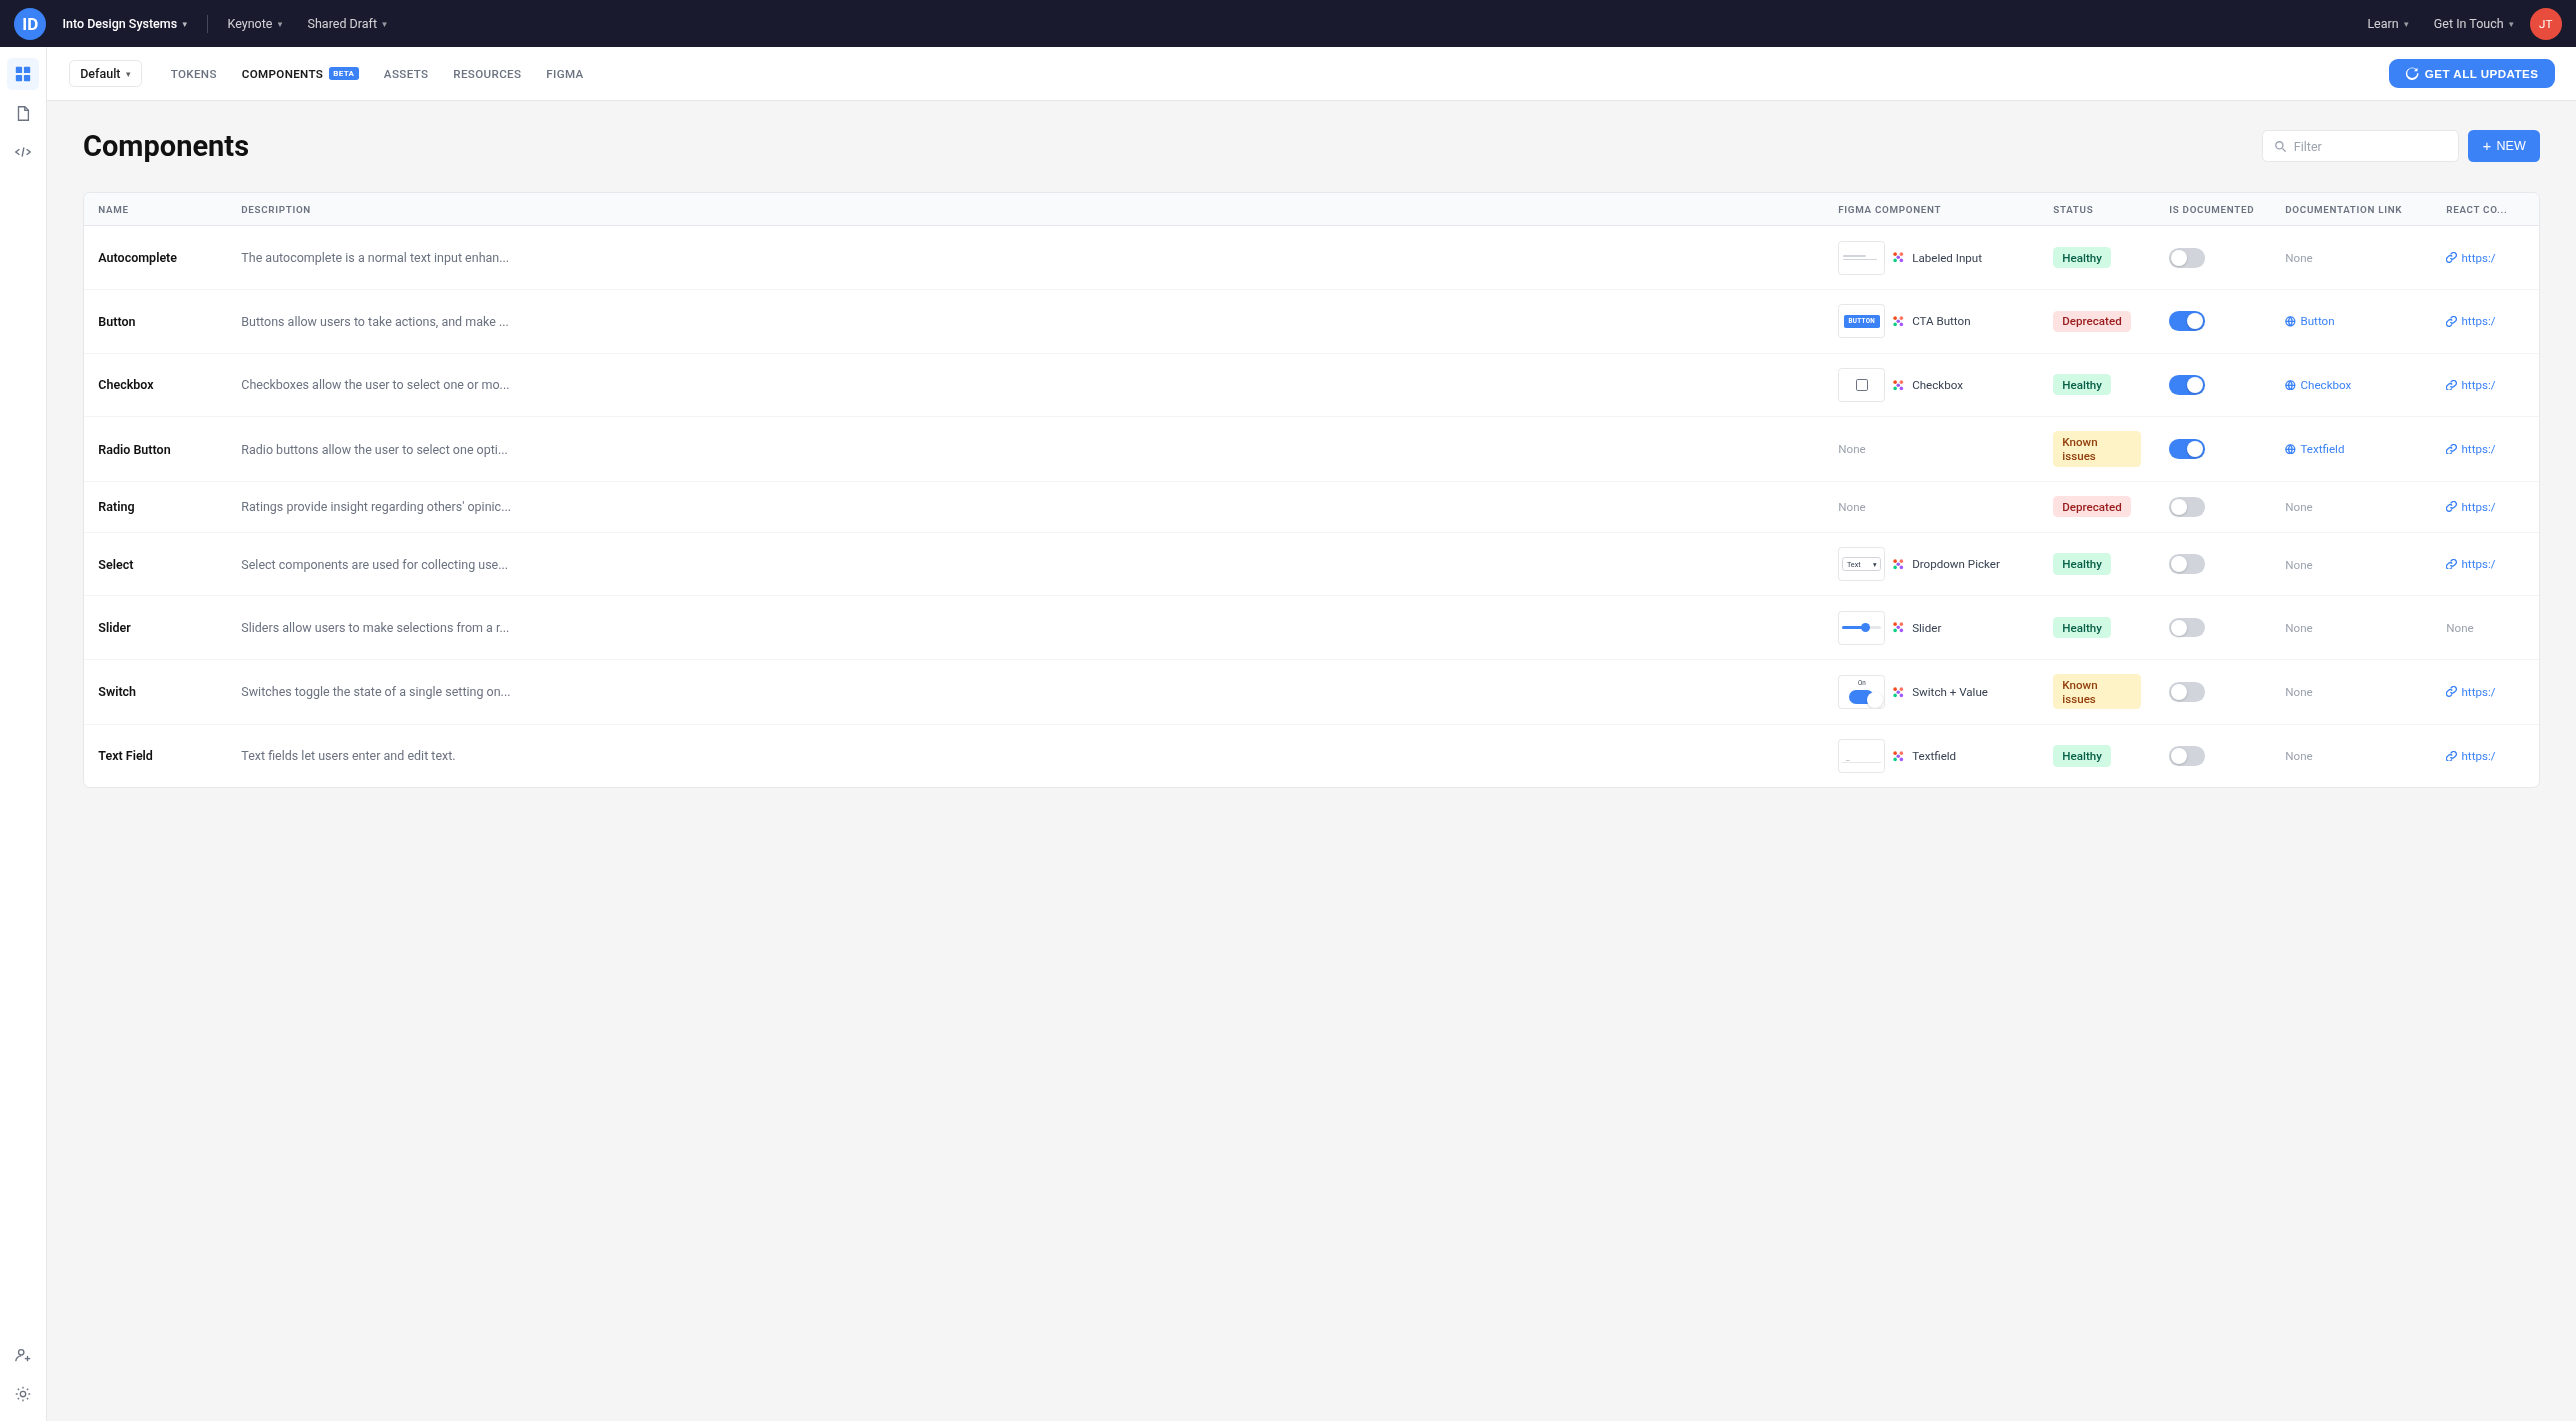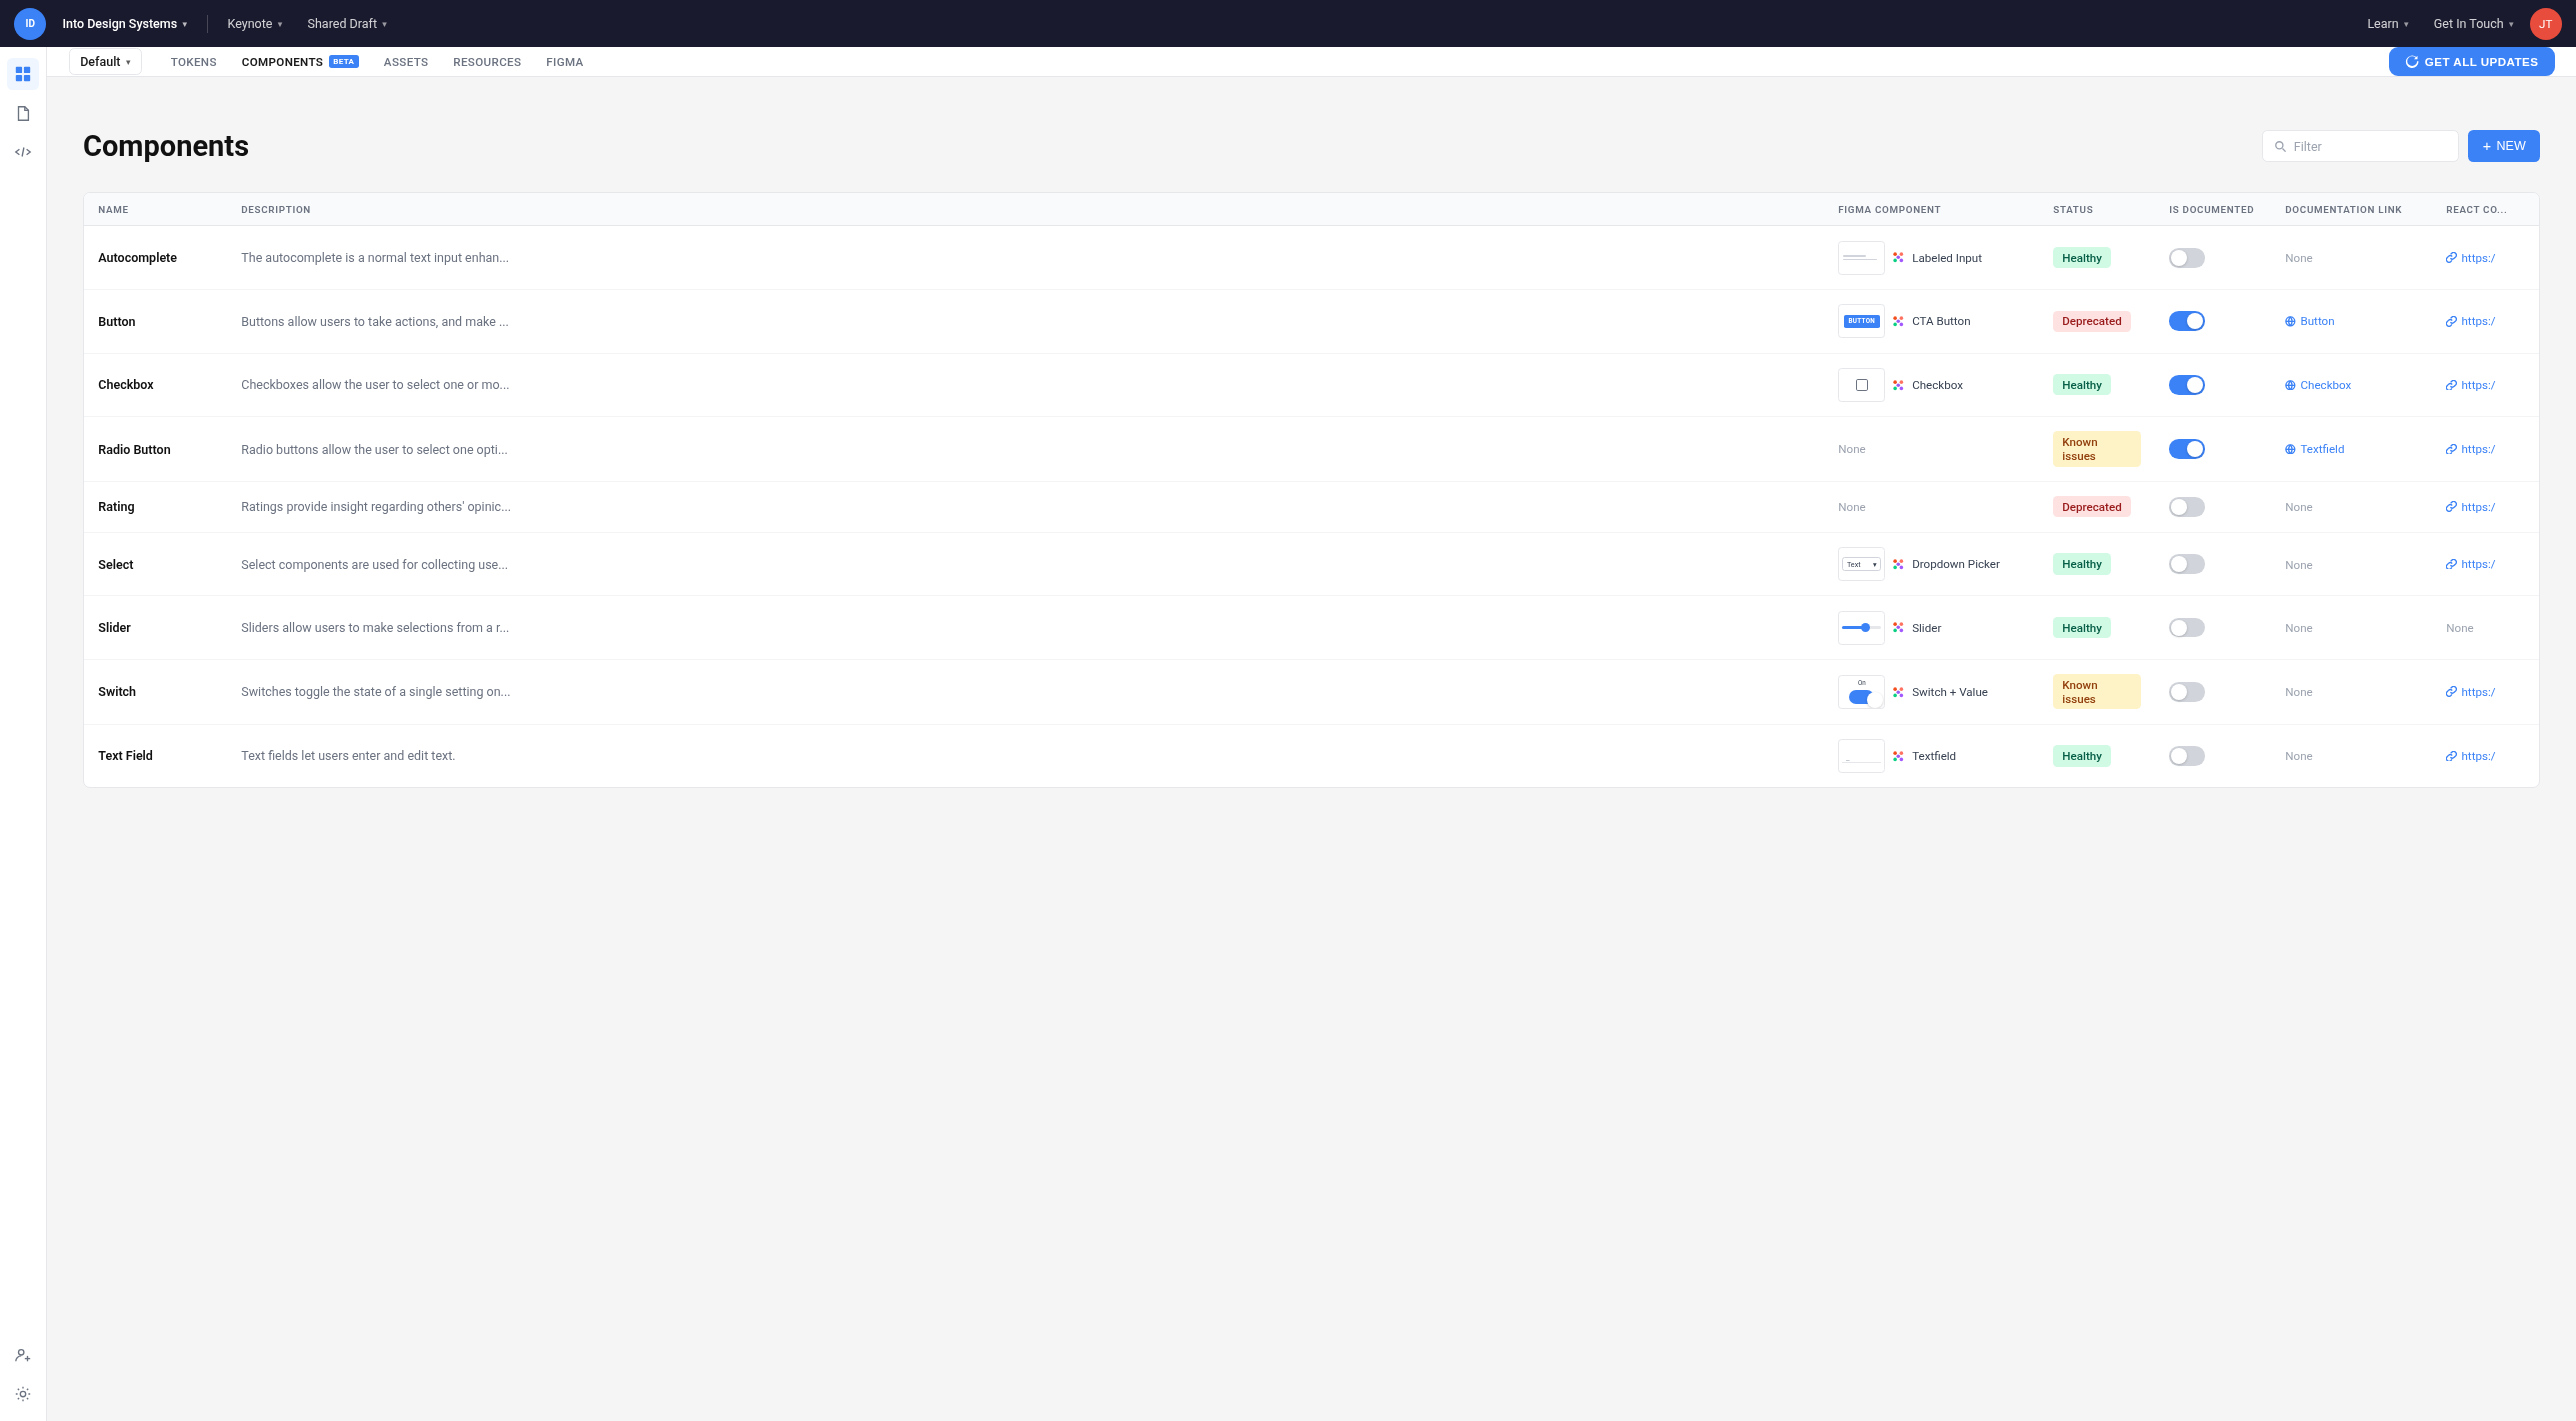--- a/index.html
+++ b/index.html
@@ -15,21 +15,21 @@
       gap: 7.2px;
       position: fixed;
       top: 0; left: 0; right: 0;
       z-index: 100;
     }
     .nav-logo-icon {
       width: 32px; height: 32px;
       background: #3b82f6;
       border-radius: 50%;
       display: flex; align-items: center; justify-content: center;
-      color: white; font-weight: bold; font-size: 10px;
+      color: white; font-weight: bold; font-size: 17px;
       flex-shrink: 0;
     }
     .nav-brand {
       color: white; font-size: 12.5px; font-weight: 500;
       display: flex; align-items: center; gap: 5.4px;
       padding: 5.4px 9px; border-radius: 5.4px;
       cursor: pointer;
     }
     .nav-divider { width: 0.9px; height: 18px; background: rgba(255,255,255,0.2); margin: 0 3.6px; }
     .nav-item {
@@ -70,21 +70,21 @@
       color: #6b7280;
       font-size: 16px;
     }
     .sidebar-icon.active { background: #eff6ff; color: #3b82f6; }
     .sidebar-bottom { margin-top: auto; display: flex; flex-direction: column; gap: 7.2px; align-items: center; }
 
     
     .sub-nav {
       position: fixed;
       top: 47px; left: 47px; right: 0;
-      height: 30px;
+      height: 54px;
       background: white;
       border-bottom: 0.9px solid #e5e7eb;
       display: flex;
       align-items: center;
       padding: 0 21.5px;
       gap: 3.6px;
       z-index: 80;
     }
     .sub-nav-selector {
       display: flex; align-items: center; gap: 5.4px;

